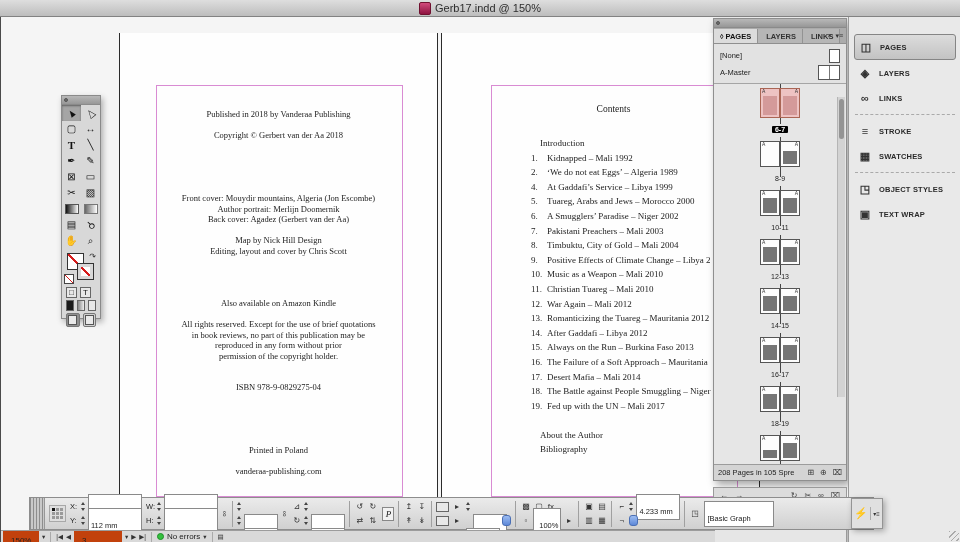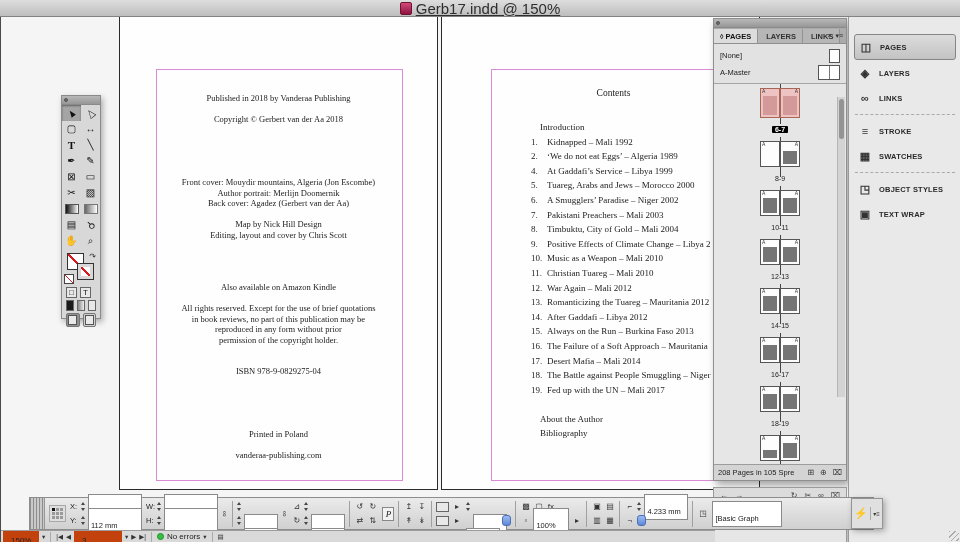--- a/index.html
+++ b/index.html
@@ -4,26 +4,26 @@
 <style>
   html,body{margin:0;padding:0;background:#888;}
   #stage{position:relative;width:960px;height:542px;overflow:hidden;background:#f5f5f5;
          font-family:"Liberation Sans",sans-serif;-webkit-font-smoothing:antialiased;}
   
   .titlebar{position:absolute;left:0;top:0;width:960px;height:17px;
     background:linear-gradient(#dedede,#bdbdbd);border-bottom:1px solid #828282;
     display:flex;align-items:center;justify-content:center;gap:4px;box-sizing:border-box;}
   .doc-icon{width:10px;height:11px;border-radius:2px;background:linear-gradient(#d2497c,#8e1340);
     border:1px solid #70102f;display:inline-block;}
-  .tb-title{font-size:15px;color:#2e2e2e;text-decoration:underline;}
+  .tb-title{font-size:11px;color:#2e2e2e;}
   
   .workspace{position:absolute;left:0;top:17px;width:960px;height:525px;background:#f5f5f5;
     border-left:1px solid #4a4a4a;box-sizing:border-box;overflow:hidden;}
   
-  .page{position:absolute;top:0;height:473px;width:319px;background:#fefefe;
+  .page{position:absolute;top:16px;height:473px;width:319px;background:#fefefe;
     border:1px solid #2b2b2b;border-top:none;box-sizing:border-box;}
   .page-left{left:118px;}
   .page-right{left:440px;}
   .mguide{position:absolute;border:1px solid #d98bd3;top:52px;height:410px;width:245px;}
   .page-left .mguide{left:36px;}
   .page-right .mguide{left:49px;}
   .copy-text{position:absolute;left:0;top:55px;width:100%;text-align:center;
     font-family:"Liberation Serif",serif;font-size:8.5px;line-height:10.5px;color:#1c1c1c;}
   .cl{height:10.5px;white-space:nowrap;}
   .toc-title{position:absolute;left:49px;top:71px;width:245px;text-align:center;
@@ -138,21 +138,21 @@
   .g2{display:flex;flex-direction:column;gap:3px;}
   .gr{display:flex;align-items:center;gap:2px;height:11px;}
   .cp-lbl{width:9px;}
   .stp{width:5px;height:9px;position:relative;}
   .stp::before,.stp::after{content:"";position:absolute;left:0;border-left:2.5px solid transparent;
     border-right:2.5px solid transparent;}
   .stp::before{top:0;border-bottom:3px solid #444;}
   .stp::after{bottom:0;border-top:3px solid #444;}
   .fld{background:#fff;border:1px solid #8a8a8a;height:11px;line-height:10px;padding:12px 2px;
     white-space:nowrap;overflow:hidden;box-sizing:border-box;}
-  .w54{width:54px;}.w34{width:34px;margin-top:40px;}.w28{width:36px;}.w70{width:70px;}
+  .w54{width:54px;}.w34{width:34px;margin-top:40px;}.w28{width:28px;text-align:right;}.w70{width:70px;}
   .cp-div{width:1px;height:26px;background:#a0a0a0;}
   .icbtn{min-width:11px;height:11px;display:flex;align-items:center;justify-content:center;
     font-size:8px;color:#333;}
   .chain{font-size:8px;color:#444;transform:rotate(90deg);}
   .pbox{width:10px;height:12px;border:1px solid #888;display:flex;align-items:center;
     justify-content:center;font-family:"Liberation Serif",serif;font-style:italic;font-size:9px;
     background:#f2f2f2;}
   .linefld{display:flex;align-items:center;}
   .linefld i{display:block;width:26px;height:3px;background:#111;}
   .bluestp{width:9px;height:11px;border-radius:3px;background:linear-gradient(#9dbdf2,#5d88d8);

